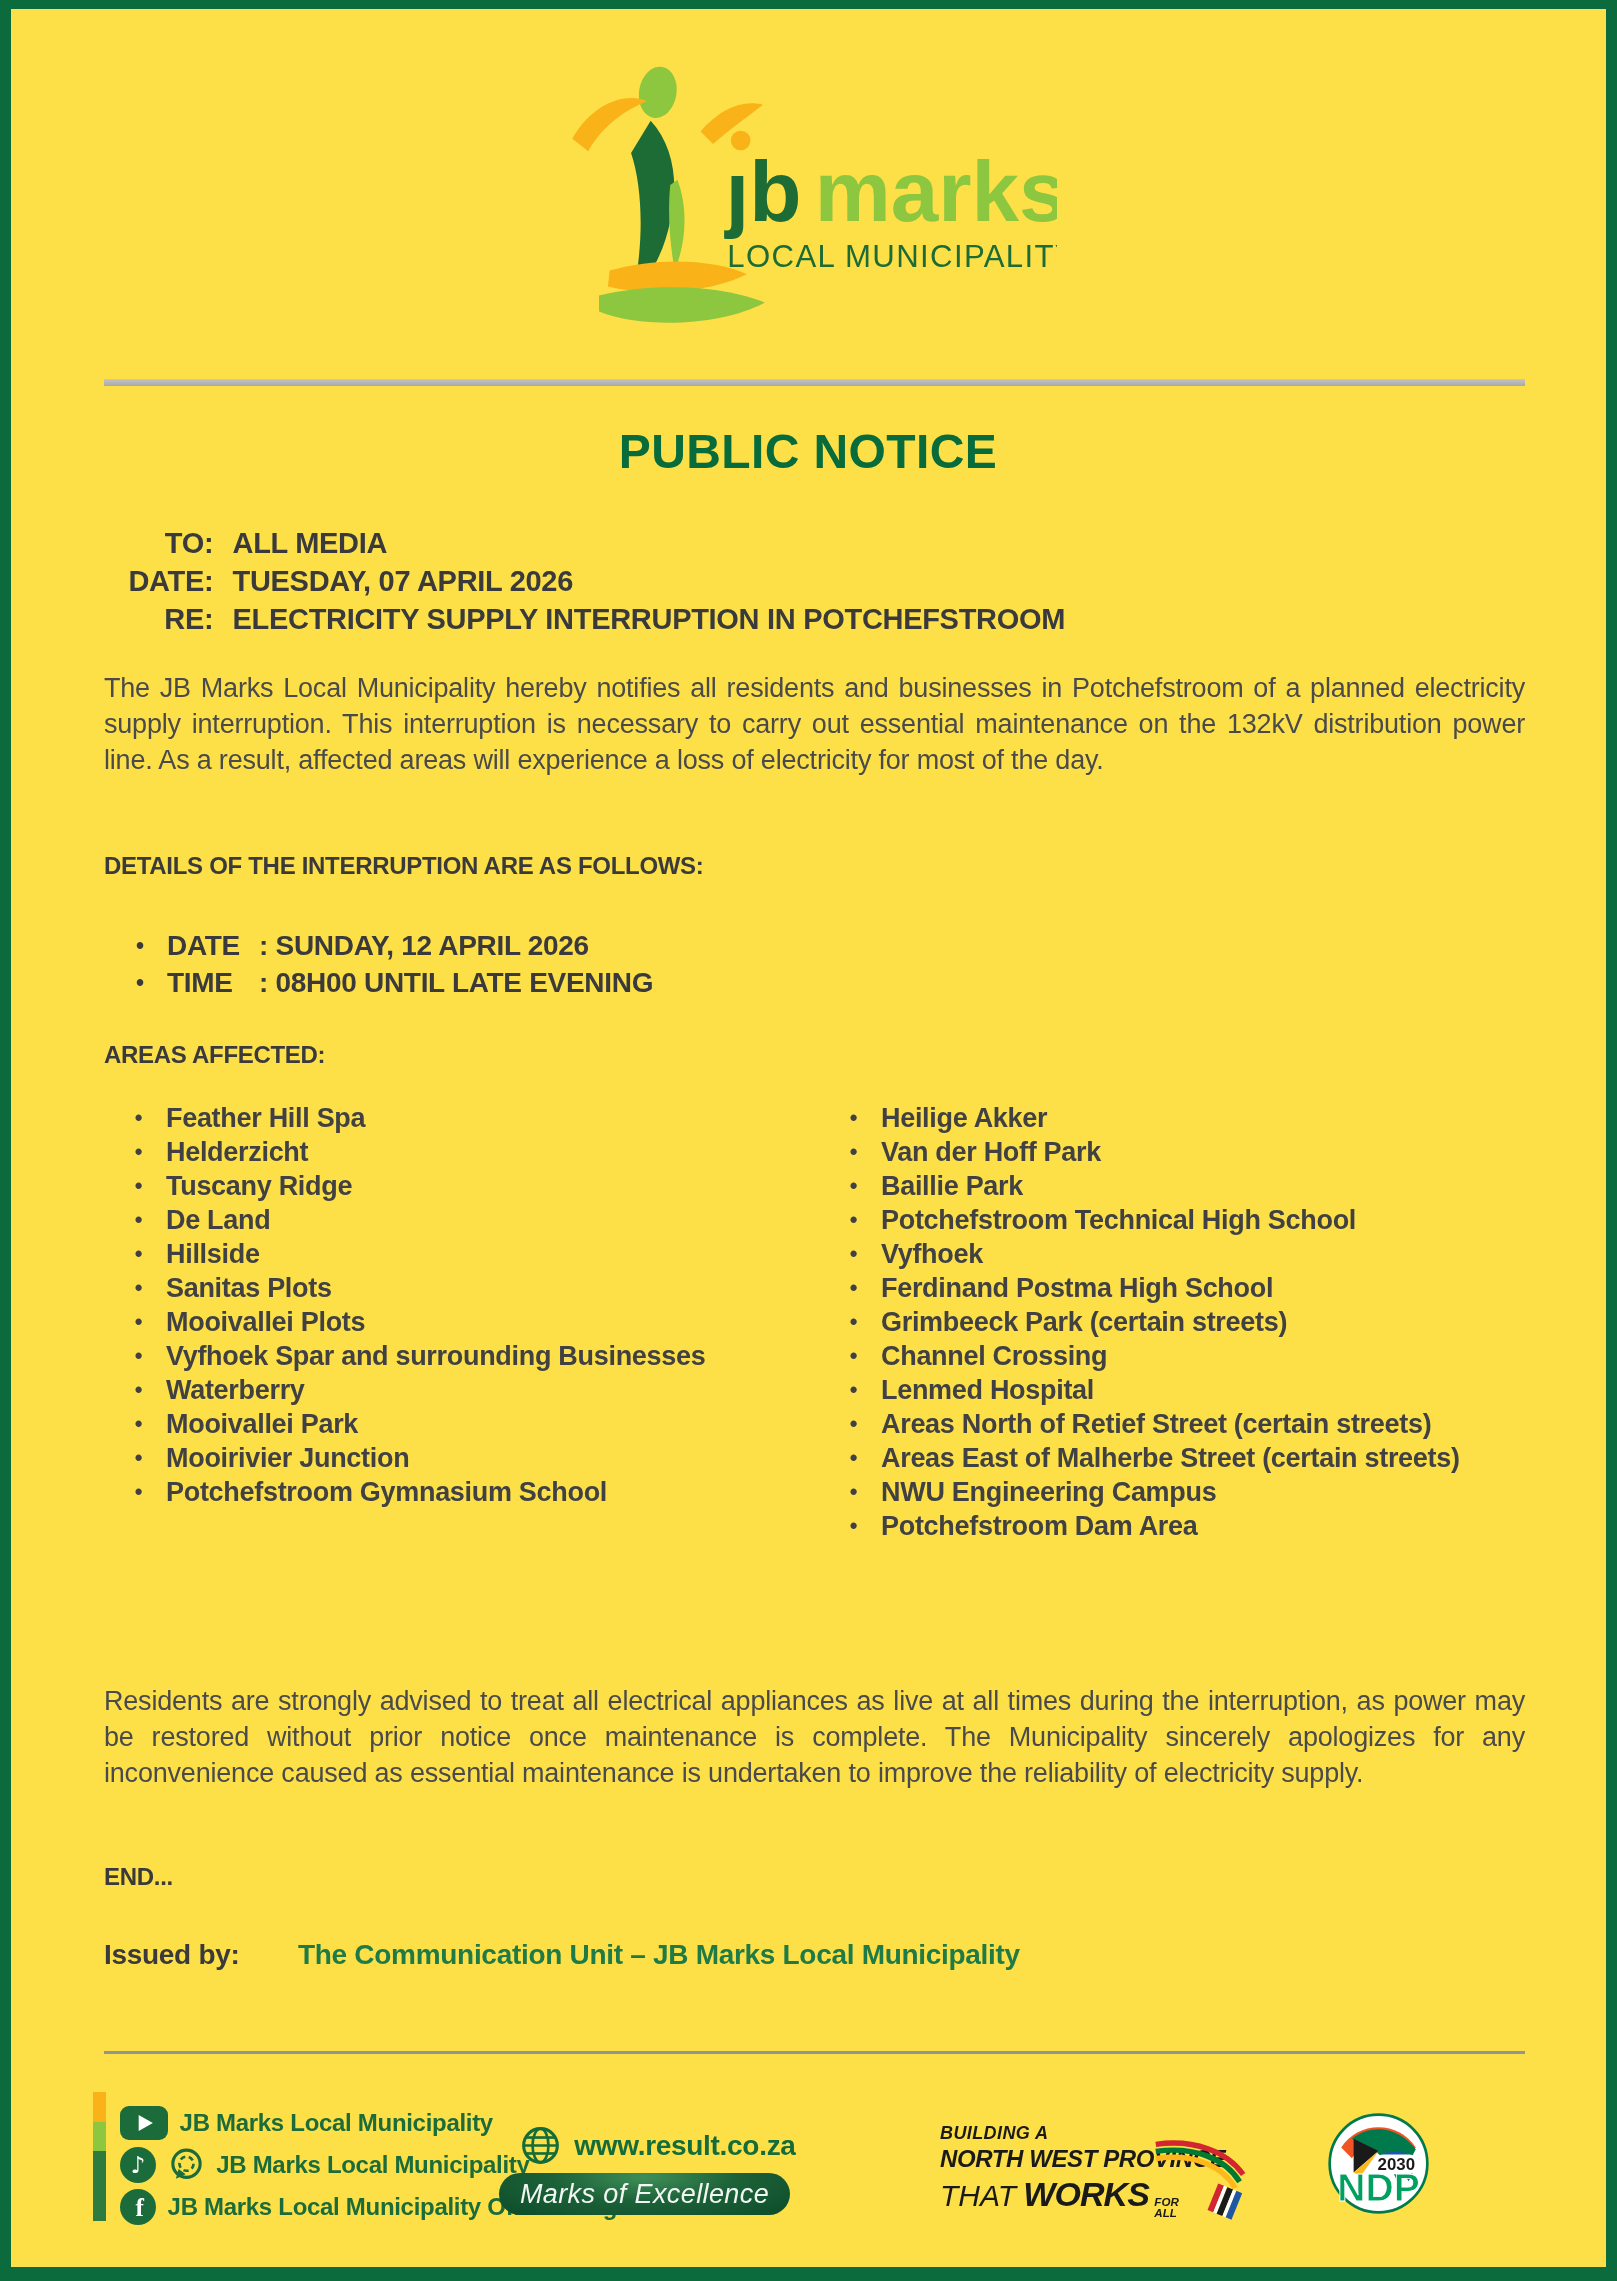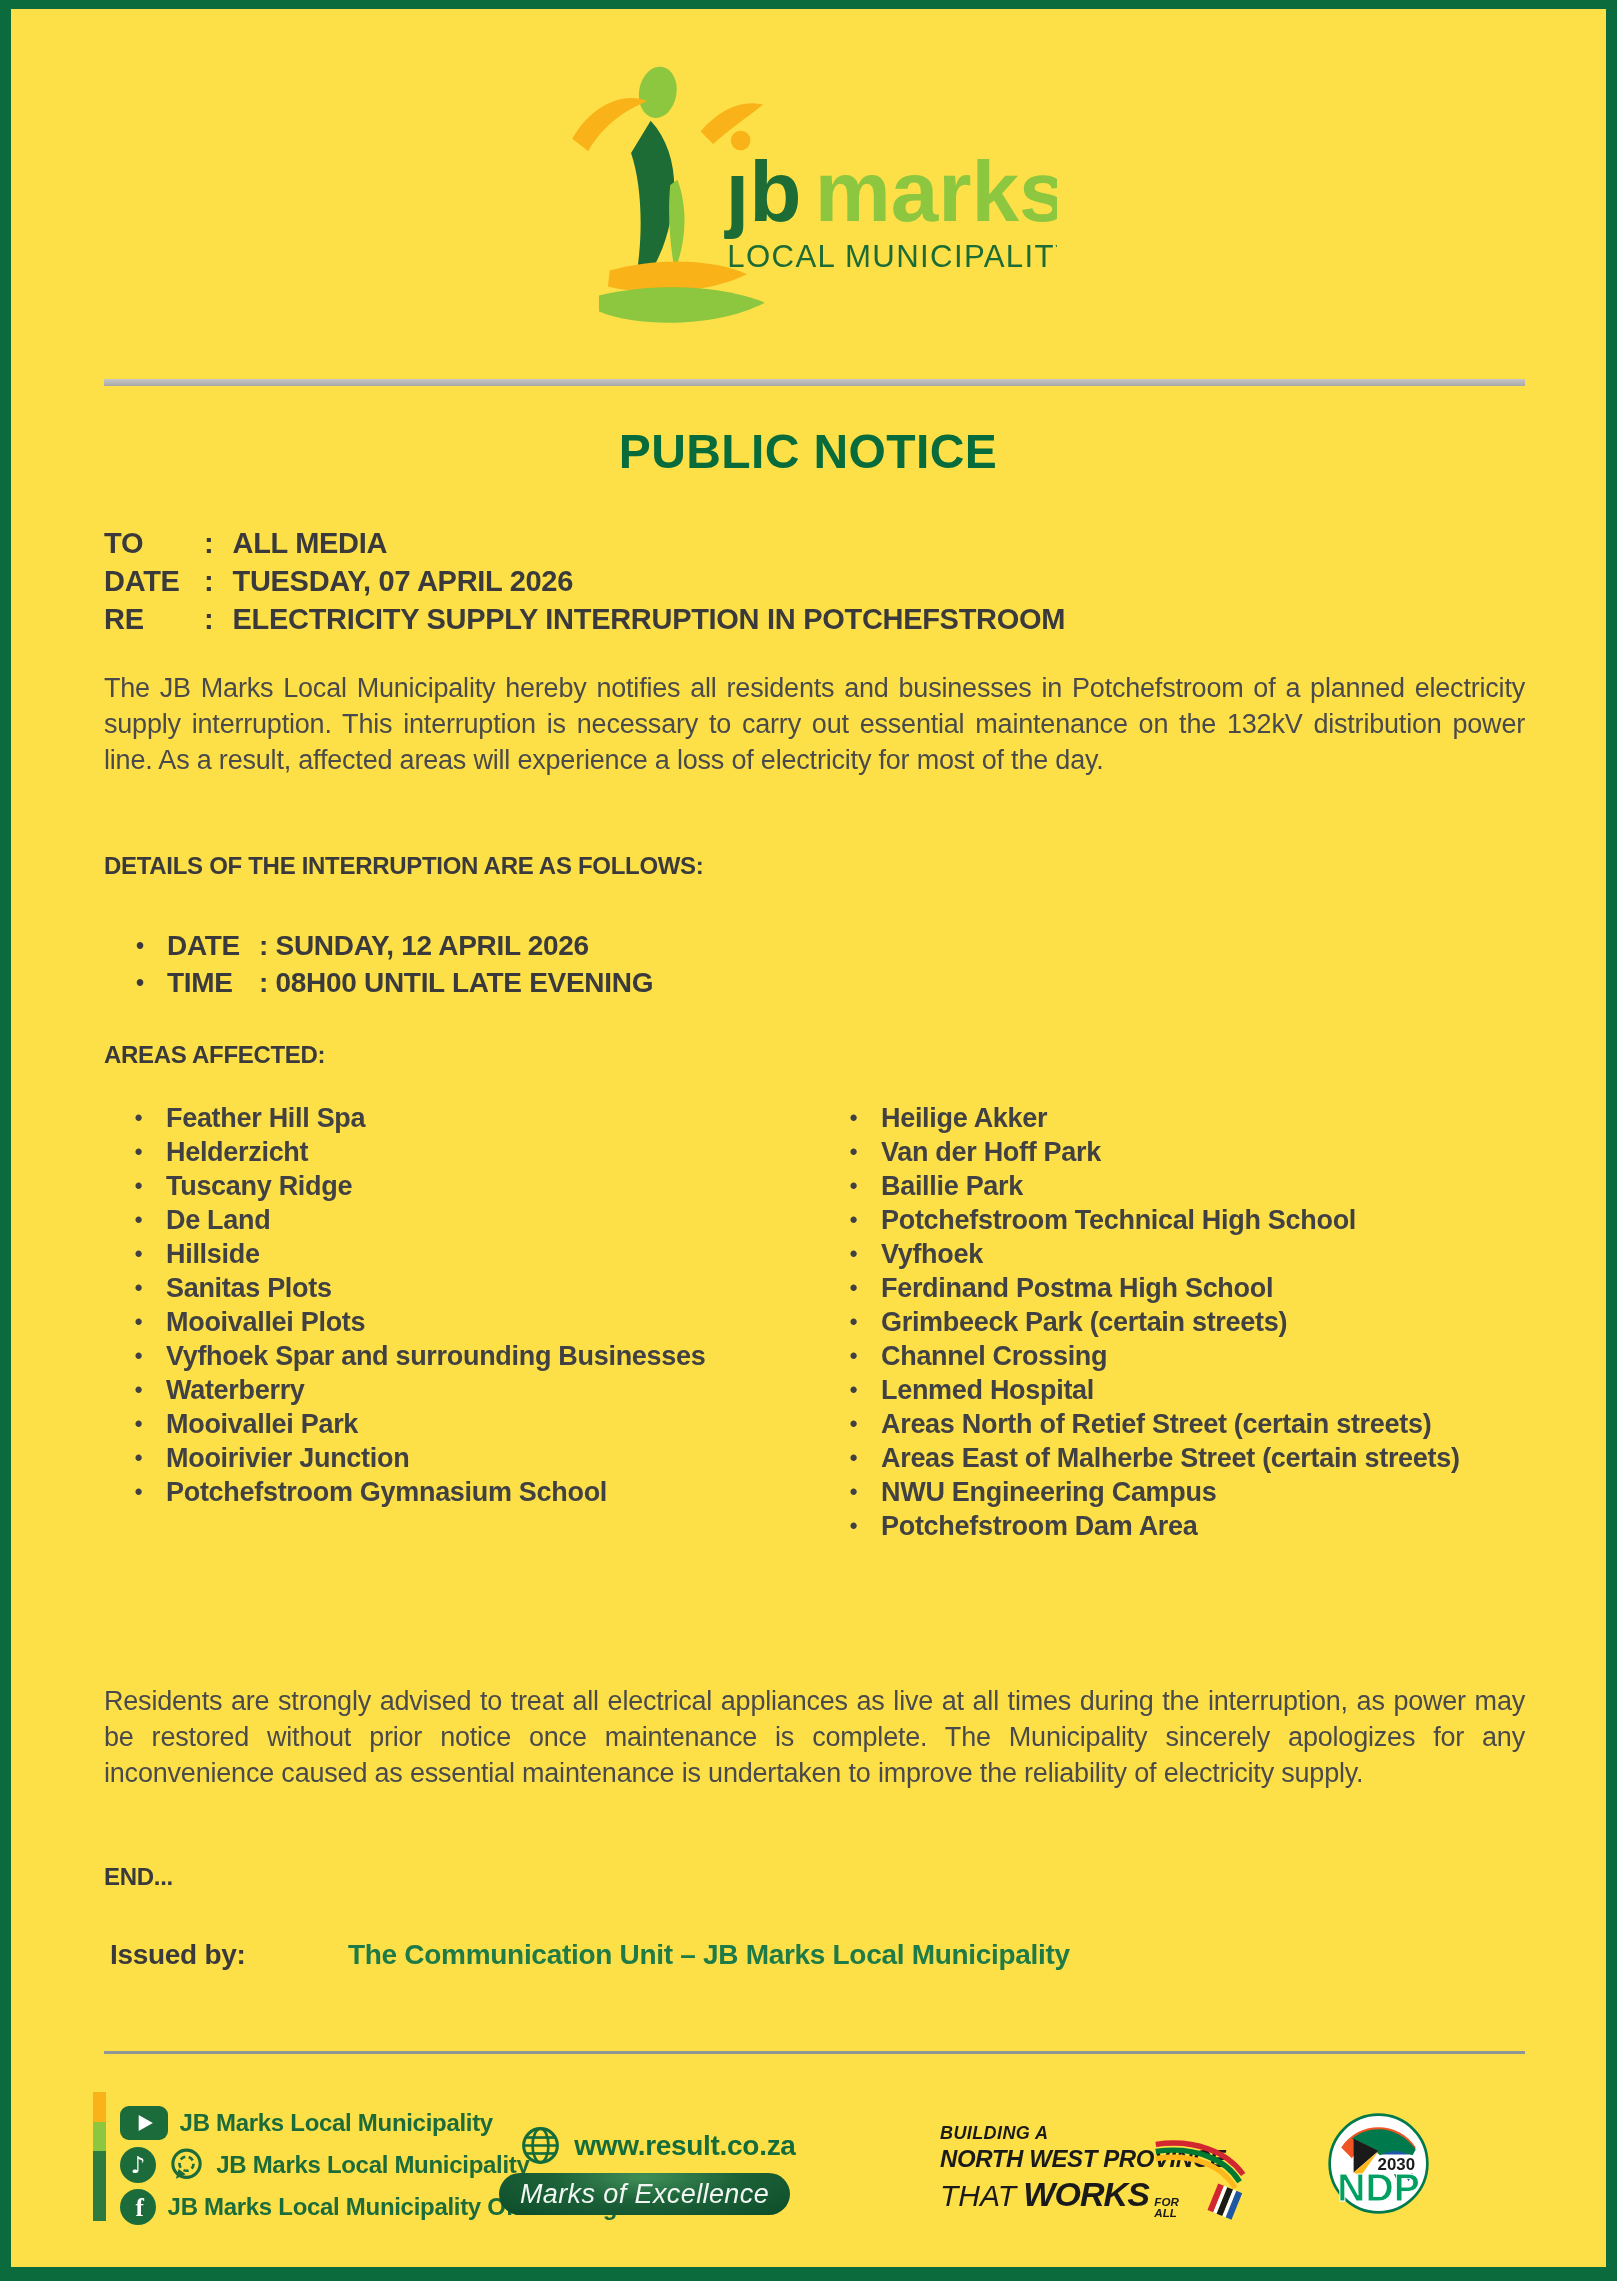--- a/index.html
+++ b/index.html
@@ -32,21 +32,21 @@
   .title {
     position:absolute; top:415px; left:0; width:1594px;
     text-align:center;
     font-size:48px; font-weight:bold; letter-spacing:0.4px;
     color:#076b3c;
   }
 
   
   .memo { position:absolute; top:515px; left:93px; right:93px; color:#3a3a3c; }
   .memo-row { display:flex; font-size:29px; font-weight:bold; line-height:38px; letter-spacing:-0.3px; }
-  .memo-label { width:100px; }
+  .memo-label { width:100px;text-align:right; }
   .memo-colon { width:28.5px; }
 
   
   .para {
     position:absolute; left:93px; width:1421px;
     font-size:27px; line-height:36px; letter-spacing:-0.2px;
     color:#4a4a4c; text-align:justify;
   }
   .intro   { top:661px; }
   .closing { top:1674px; }
@@ -80,21 +80,21 @@
   .area-item {
     position:relative; padding-left:33px;
     font-size:27px; font-weight:bold; line-height:34px; letter-spacing:-0.3px;
     color:#414143; max-width:677px;
   }
   .area-item::before {
     content:"\2022"; position:absolute; left:1.8px; top:0; font-size:22px;
   }
 
   
-  .issued { position:absolute; top:1930px; left:99px; display:flex; font-size:28px; font-weight:bold; letter-spacing:-0.3px;gap:44px; }
+  .issued { position:absolute; top:1930px; left:93px; display:flex; font-size:28px; font-weight:bold; letter-spacing:-0.3px; }
   .issued-label { width:194px; color:#3a3a3c; }
   .issued-value { color:#1e7a46; }
 
   
   .color-bar { position:absolute; left:82px; top:2083px; width:12.5px; height:129px; display:flex; flex-direction:column; }
   .color-bar .seg-yellow { height:30px; background:#f9b217; }
   .color-bar .seg-lgreen { height:29px; background:#8dc63f; }
   .color-bar .seg-dgreen { flex:1; background:#2e7b3f; }
 
   .social { position:absolute; left:109px; top:2096px; }

